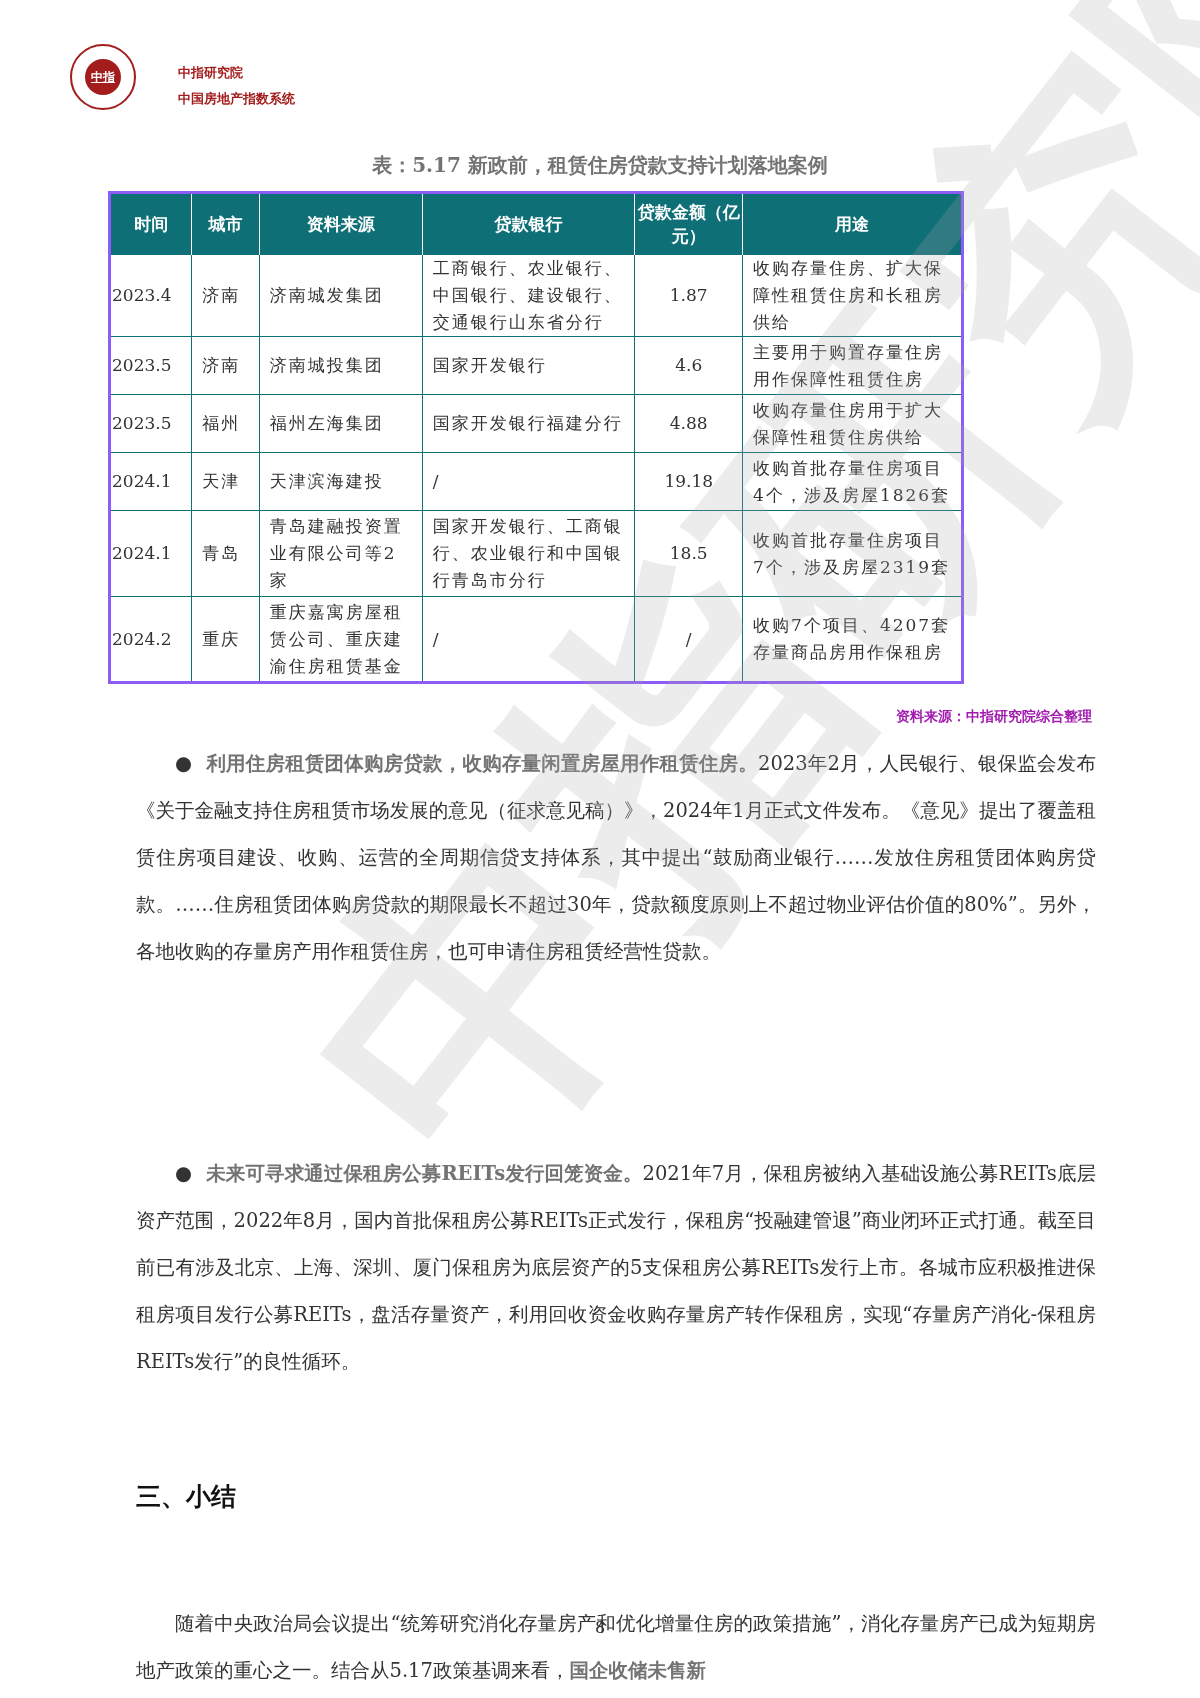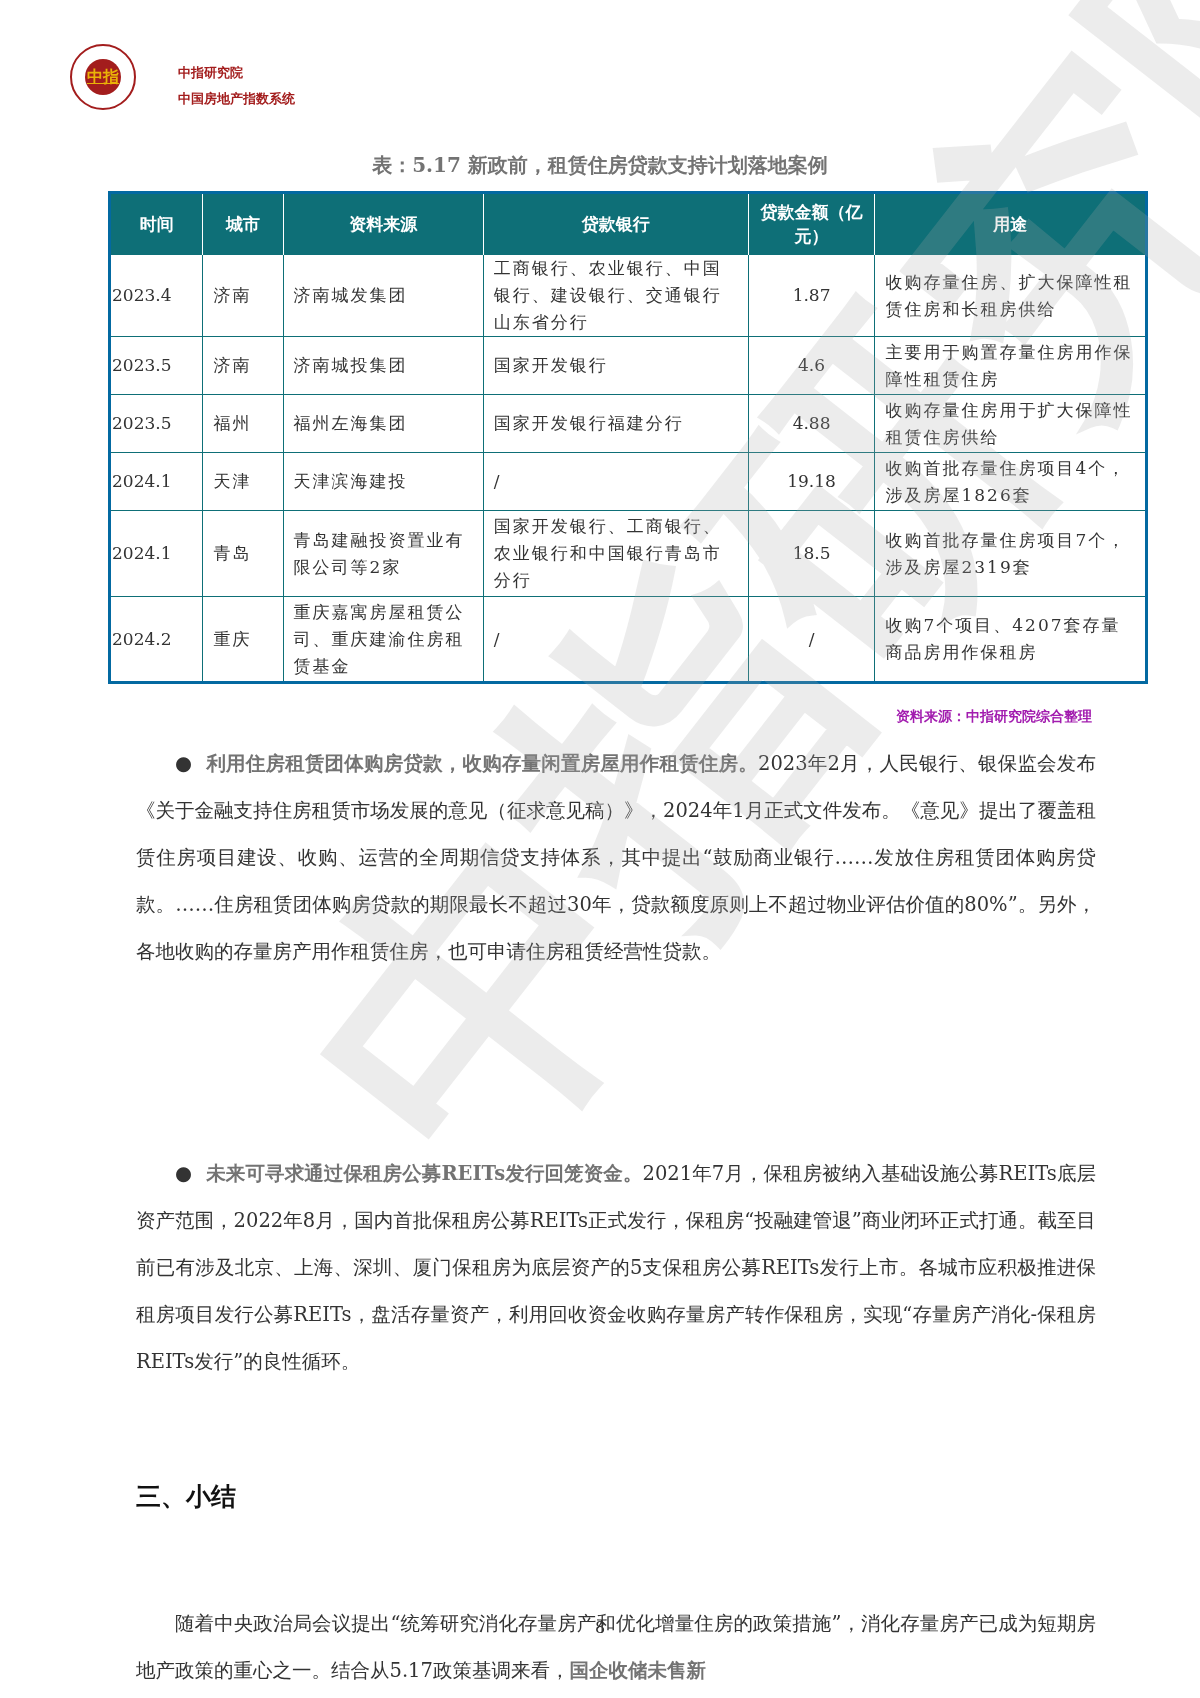--- a/index.html
+++ b/index.html
@@ -9,36 +9,36 @@
     color: #222;
   }
   .header { position: absolute; left: 70px; top: 44px; height: 80px; }
   .logo {
     position: absolute; left: 0; top: 0; width: 66px; height: 66px;
     border-radius: 50%; border: 2px solid #a31d1d; box-sizing: border-box;
     display: flex; align-items: center; justify-content: center;
   }
   .logo-inner {
     width: 36px; height: 36px; border-radius: 50%; background: #a31d1d;
-    color: #eab308; font-size: 16px; font-weight: bold;
+    color: #ffffff; font-size: 12px; font-weight: bold;
     display: flex; align-items: center; justify-content: center;
     font-family: "DejaVu Sans", sans-serif;
     text-decoration: underline;
   }
   .org-lines { position: absolute; left: 108px; top: 16px; width: 250px; }
   .org-line { color: #a31d1d; font-weight: bold; font-size: 13px; line-height: 26px;
     font-family: "DejaVu Sans", sans-serif; }
 
   .table-title {
     position: absolute; top: 152px; left: 0; width: 1200px; text-align: center;
     font-size: 20px; font-weight: bold; color: #737373;
   }
   table.cases {
-    position: absolute; left: 108px; top: 191px; width: 1040px;
-    border-collapse: collapse; border: 3px solid #0369a1;
+    position: absolute; left: 108px; top: 191px; width: 856px;
+    border-collapse: collapse; border: 3px solid #8b5cf6;
   }
   table.cases th {
     background: #0e6f77; color: #fff; font-weight: bold; font-size: 17px;
     height: 58px; border: 1px solid #ffffff; border-top: none; border-bottom: none;
     font-family: "DejaVu Sans", sans-serif; line-height: 24px;
   }
   table.cases td {
     border: 1.5px solid #0e6f77; font-size: 17px; line-height: 27px;
     padding: 0 10px; vertical-align: middle; color: #333; letter-spacing: 2px;
   }

